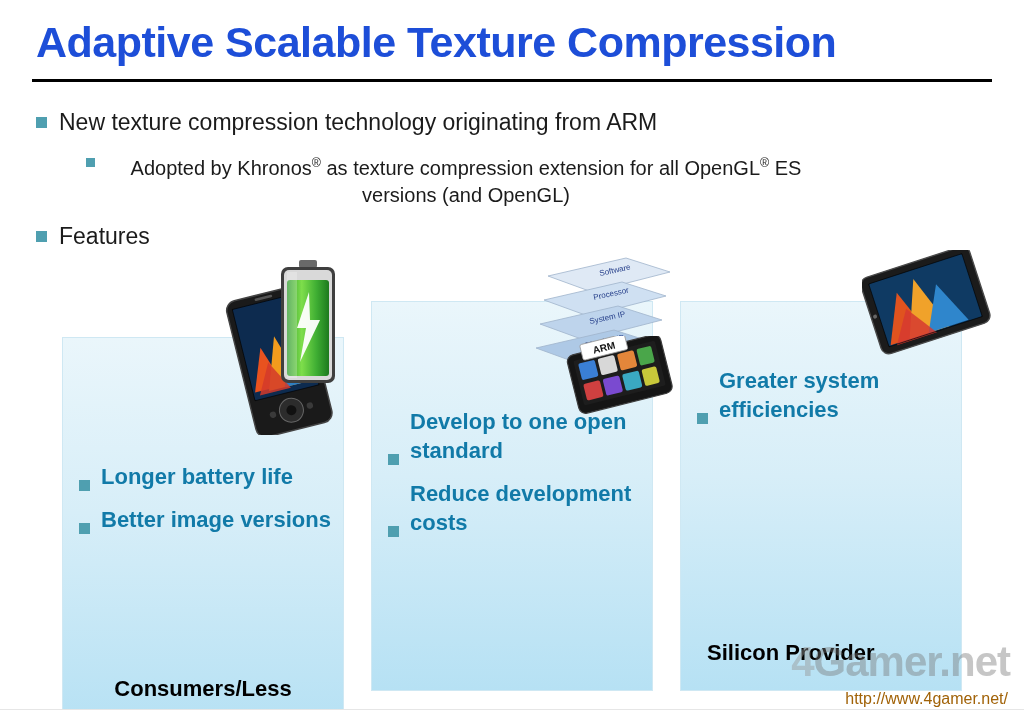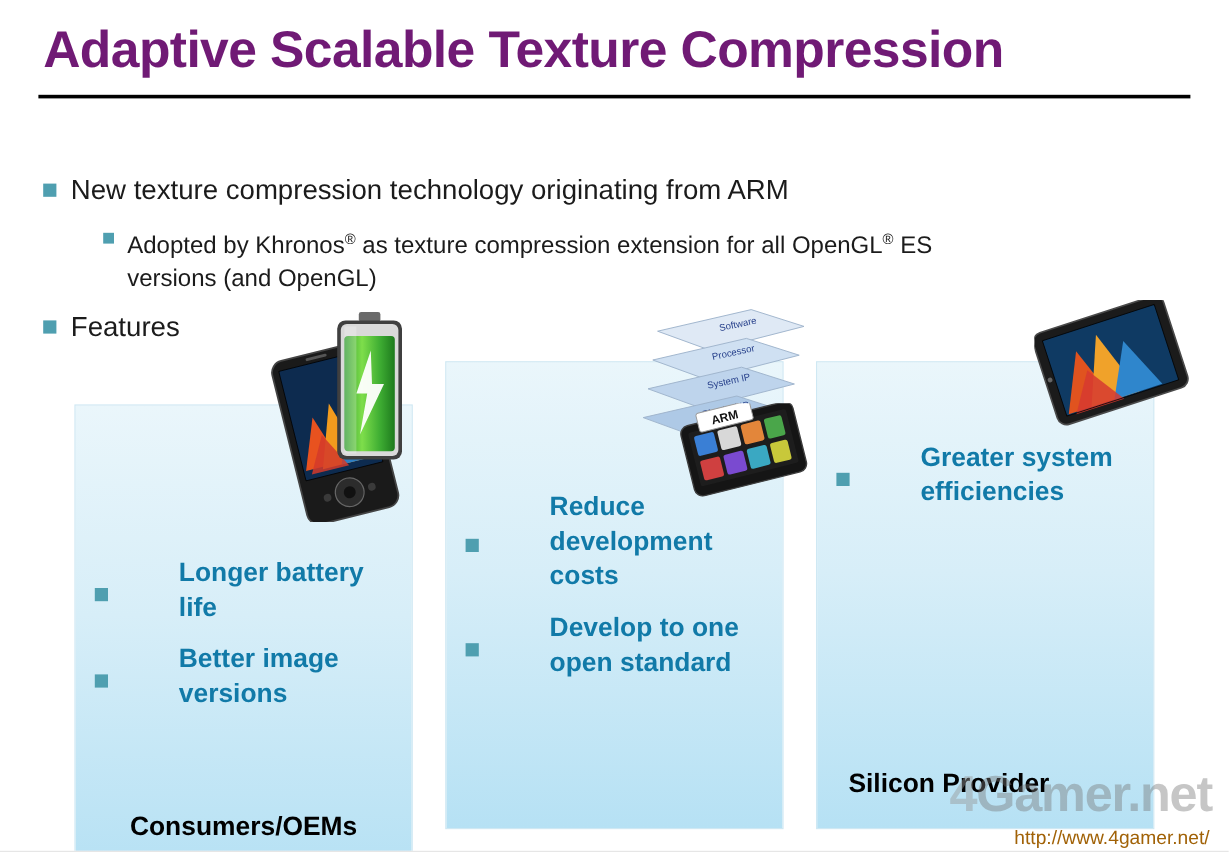--- a/index.html
+++ b/index.html
@@ -15,39 +15,38 @@
     position: relative;
   }
 
   
   .slide-title {
     position: absolute;
     left: 36px;
     top: 18px;
     font-size: 43px;
     font-weight: bold;
-    color: #701a75;
+    color: #1d4ed8;
     letter-spacing: -0.5px;
     white-space: nowrap;
   }
   .title-rule {
     position: absolute;
     left: 32px;
     top: 79px;
     width: 960px;
     height: 3px;
     background: #000000;
   }
 
   
   .bullet-row {
     position: absolute;
     display: flex;
     align-items: flex-start;
-    margin-top: 36px;
   }
   .sq {
     width: 11px;
     height: 11px;
     background: #4f9fb0;
     flex: 0 0 auto;
     margin-top: 9px;
   }
   .sq.small {
     width: 9px;
@@ -64,21 +63,21 @@
     font-size: 20px;
     line-height: 27px;
     margin-left: 11px;
   }
   .sup {
     font-size: 0.62em;
     vertical-align: super;
   }
 
   #b1 { left: 36px; top: 108px; }
-  #b2 { left: 86px; top: 150px; width: 740px; }
+  #b2 { left: 86px; top: 150px; width: 740px; text-align: center; }
   #b3 { left: 36px; top: 222px; }
 
   
   .panel {
     position: absolute;
     top: 301px;
     width: 282px;
     height: 390px;
     background: linear-gradient(to bottom, #eaf6fb 0%, #d7eef8 45%, #b6e1f4 100%);
     border: 1px solid #cfe8f3;
@@ -92,23 +91,22 @@
     position: absolute;
     left: 16px;
     right: 12px;
   }
   #panel0 .panel-bullets { top: 124px; }
   #panel1 .panel-bullets { top: 105px; }
   #panel2 .panel-bullets { top: 64px; }
 
   .pb-row {
     display: flex;
-    align-items: center;
+    align-items: flex-end;
     margin-bottom: 14px;
-    gap: 48px;
   }
   .pb-sq {
     width: 11px;
     height: 11px;
     background: #4f9fb0;
     flex: 0 0 auto;
     margin-top: 8px;
   }
   .pb-text {
     margin-left: 11px;
@@ -223,32 +221,32 @@
   <div class="panel-bullets">
     <div class="pb-row">
       <div class="pb-sq"></div>
       <div class="pb-text">Longer battery life</div>
     </div>
     <div class="pb-row">
       <div class="pb-sq"></div>
       <div class="pb-text">Better image versions</div>
     </div>
   </div>
-  <div class="panel-label">Consumers/OEMs</div>
+  <div class="panel-label">Consumers/Less</div>
 </div>
 
 <div class="panel" id="panel1">
   <div class="panel-bullets">
     <div class="pb-row">
       <div class="pb-sq"></div>
+      <div class="pb-text">Develop to one open standard</div>
+    </div>
+    <div class="pb-row">
+      <div class="pb-sq"></div>
       <div class="pb-text">Reduce development costs</div>
-    </div>
-    <div class="pb-row">
-      <div class="pb-sq"></div>
-      <div class="pb-text">Develop to one open standard</div>
     </div>
   </div>
 </div>
 
 <div class="panel" id="panel2">
   <div class="panel-bullets">
     <div class="pb-row">
       <div class="pb-sq"></div>
       <div class="pb-text">Greater system efficiencies</div>
     </div>

